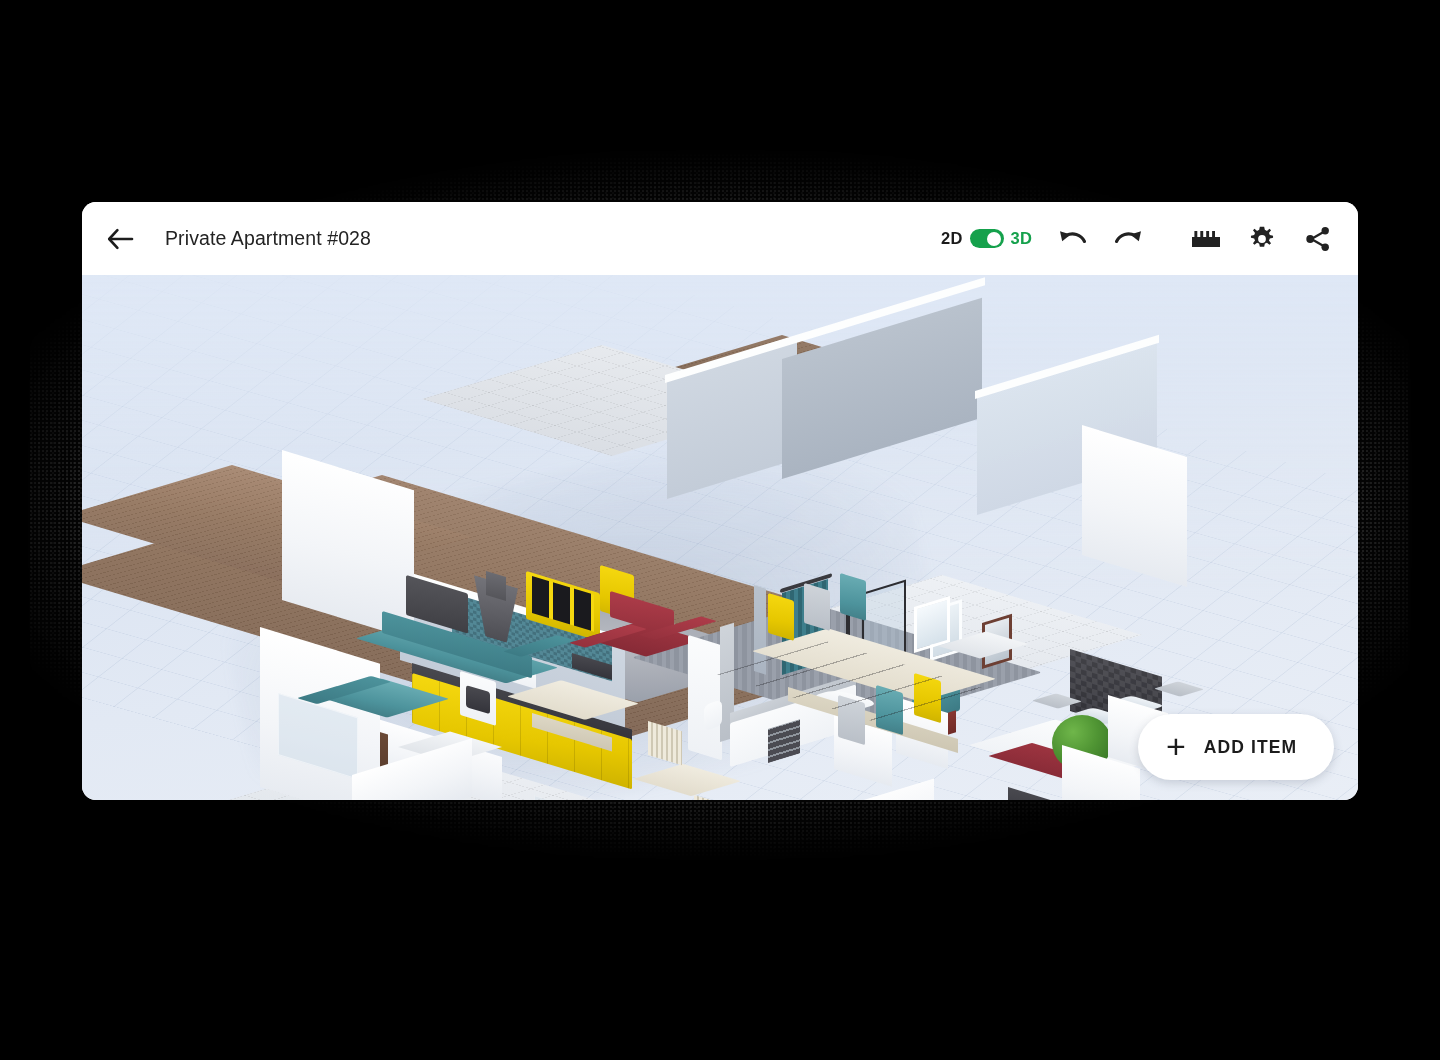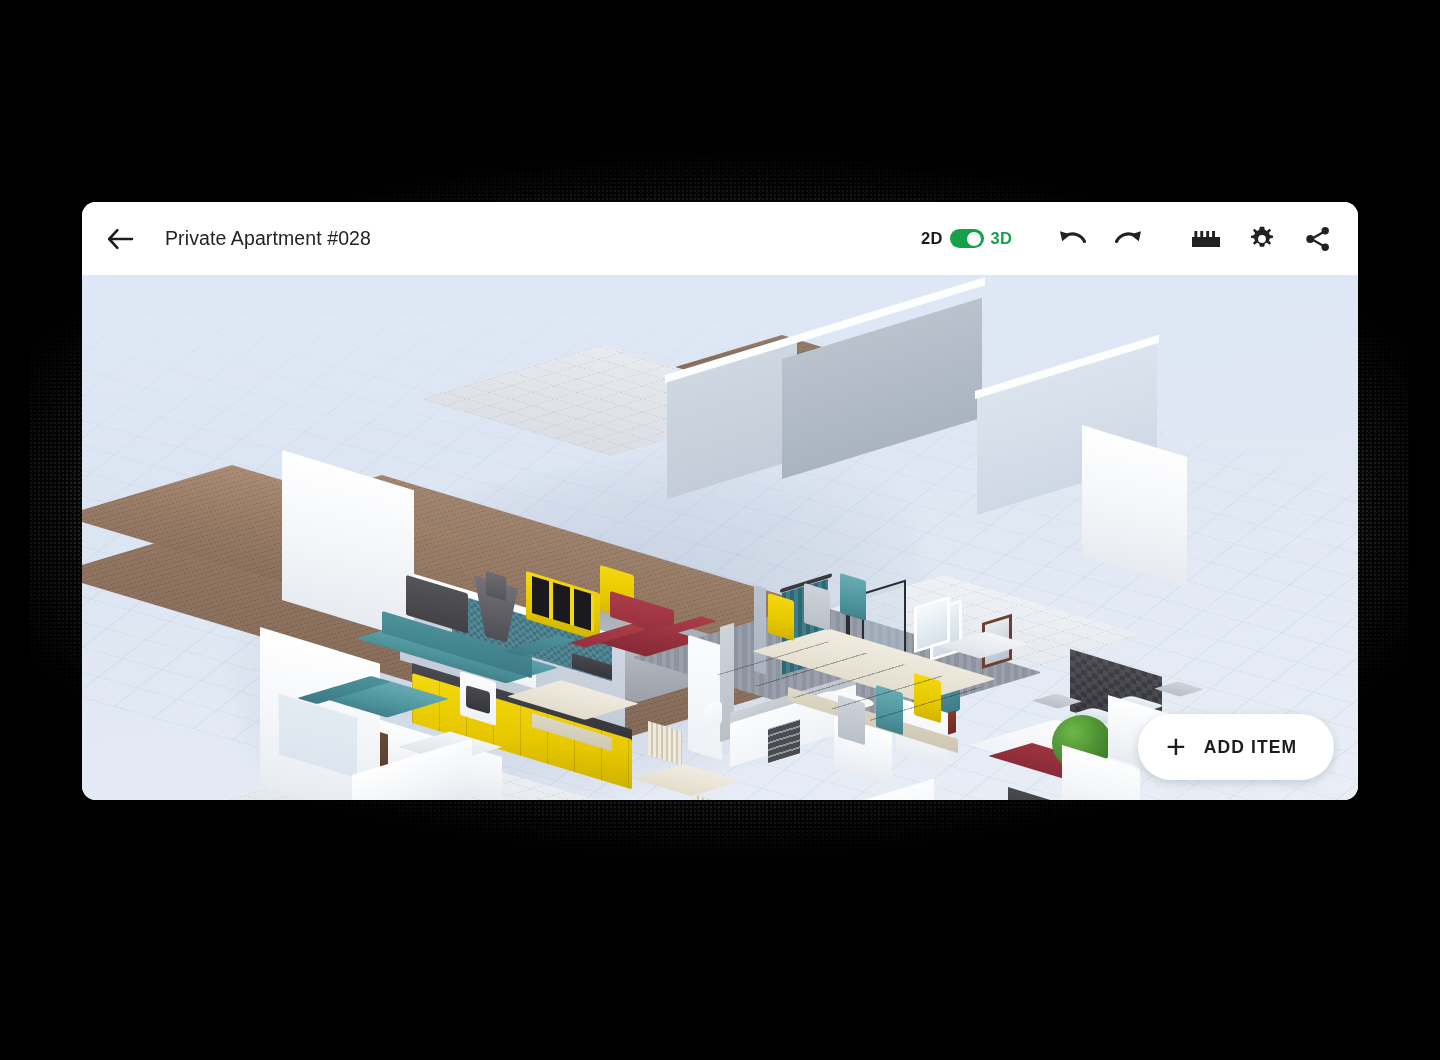--- a/index.html
+++ b/index.html
@@ -87,21 +87,21 @@
     color: #232323;
     letter-spacing: .1px;
     white-space: nowrap;
   }
   .header-spacer { flex: 1 1 auto; }
 
   .view-toggle {
     display: flex;
     align-items: center;
     gap: 7px;
-    margin-right: 40px;
+    margin-right: 20px;
     cursor: pointer;
   }
   .vt-label {
     font-size: 16.5px;
     font-weight: bold;
     letter-spacing: .2px;
   }
   .vt-label.off { color: #1b1b1b; }
   .vt-label.on  { color: #15a14c; }
   .switch {

